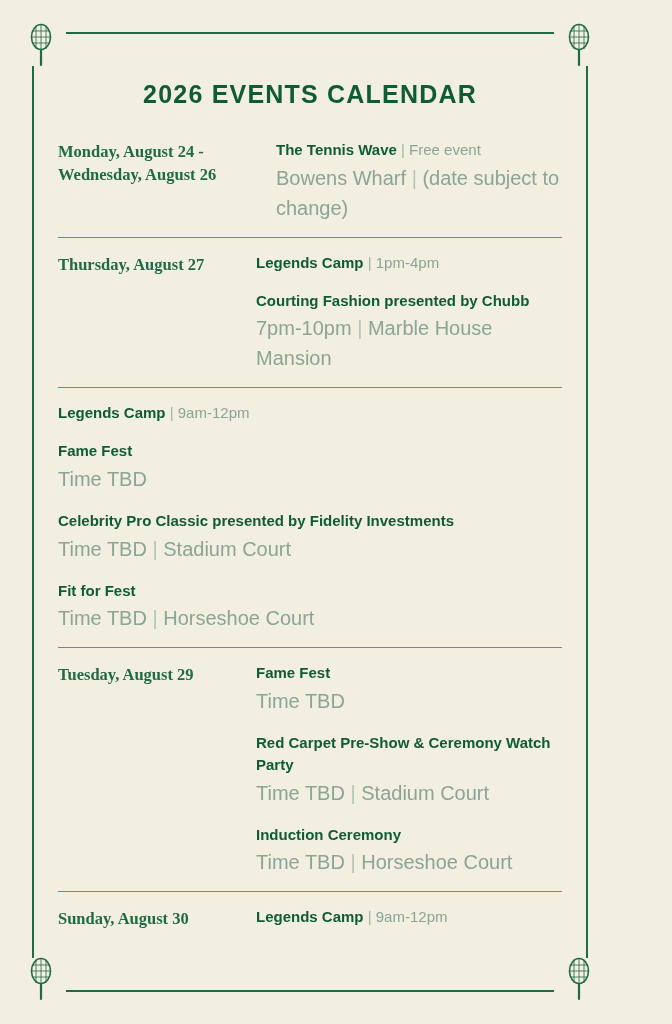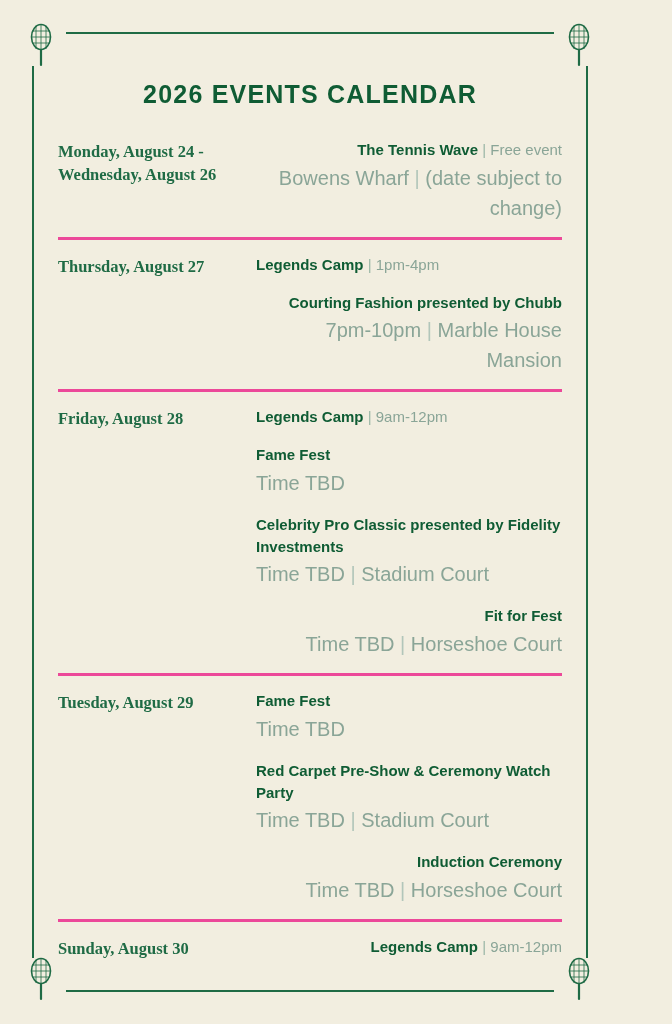--- a/index.html
+++ b/index.html
@@ -71,21 +71,21 @@
     letter-spacing: 1.2px;
     margin-top: 22px;
     margin-bottom: 26px;
     font-family: "Liberation Sans", sans-serif;
   }
 
   .day-block {
     display: flex;
     align-items: flex-start;
     padding: 14px 0 14px 0;
-    border-top: 3px solid #ec4899;
+    border-top: 1px solid #ec4899;
   }
   .day-block.first {
     border-top: none;
     padding-top: 4px;
     gap: 20px;
   }
 
   .day-label {
     width: 198px;
     flex: 0 0 198px;
@@ -102,21 +102,20 @@
   .events {
     flex: 1 1 auto;
     min-width: 0;
   }
 
   .event {
     margin-bottom: 16px;
   }
   .event:last-child {
     margin-bottom: 0;
-    text-align: right;
   }
 
   .event-name {
     color: #0f5c34;
     font-size: 15px;
     font-weight: bold;
     line-height: 1.45;
     display: block;
   }
   .event-name .inline-sep {
@@ -197,21 +196,20 @@
             <div class="event">
               <span class="event-name"><span>Legends Camp</span> <span class="inline-sep">|</span> <span class="inline-detail">1pm-4pm</span></span>
             </div>
             <div class="event">
               <span class="event-name"><span>Courting Fashion presented by Chubb</span></span>
               <span class="event-sub"><span>7pm-10pm</span> <span class="sep">|</span> <span>Marble House Mansion</span></span>
             </div>
           </div>
         </div>
         <div class="day-block">
-          <div class="day-label">Friday, August 28</div>
           <div class="events">
             <div class="event">
               <span class="event-name"><span>Legends Camp</span> <span class="inline-sep">|</span> <span class="inline-detail">9am-12pm</span></span>
             </div>
             <div class="event">
               <span class="event-name"><span>Fame Fest</span></span>
               <span class="event-sub"><span>Time TBD</span></span>
             </div>
             <div class="event">
               <span class="event-name"><span>Celebrity Pro Classic presented by Fidelity Investments</span></span>

